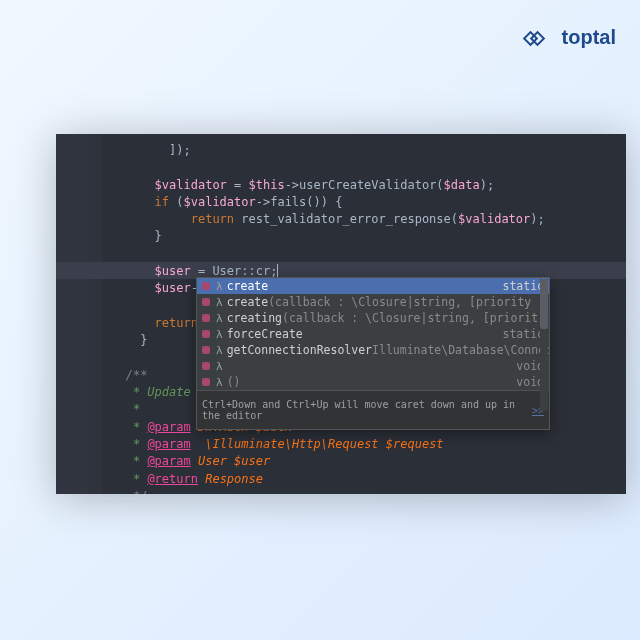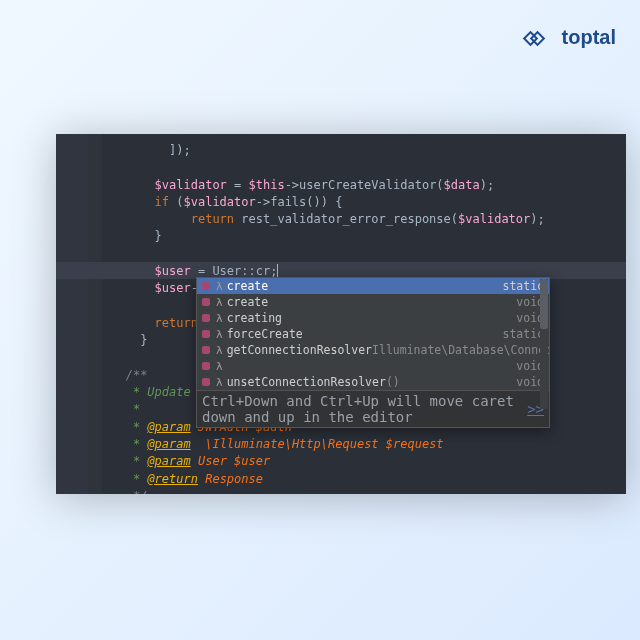--- a/index.html
+++ b/index.html
@@ -12,35 +12,35 @@
   .gutter{position:absolute;left:0;top:0;bottom:0;width:32px;background:#313540}
   .fold-col{position:absolute;left:32px;top:0;bottom:0;width:14px;background:#2f333c}
   .code{position:absolute;left:48px;top:8px;right:0;color:#a9b7c6;white-space:pre}
   .hl-line{position:absolute;left:0;right:0;height:17.3px;background:#3a3f4b}
   .caret{position:absolute;width:1px;height:13px;background:#a9b7c6}
   .k{color:#cc7832}
   .v{color:#f9a8d4}
   .p{color:#a9b7c6}
   .c{color:#808080;font-style:italic}
   .doct{color:#629755;font-style:italic}
-  .docu{color:#eab308;font-style:italic;text-decoration:underline}
+  .docu{color:#ec4899;text-decoration:underline}
   .docp{color:#f97316;font-style:italic}
 
   .popup{position:absolute;background:#3c3f41;border:1px solid #555;font-size:11.5px;color:#cfcfcf;box-shadow:0 4px 14px rgba(0,0,0,0.4)}
   .popup-row{display:flex;align-items:center;height:16px;padding:0 5px;white-space:nowrap;overflow:hidden}
   .popup-row.sel{background:#4b6eaf;color:#fff}
   .row-ico{width:8px;height:8px;border-radius:2px;background:#a8476e;margin-right:6px;flex:none}
   .row-lam{color:#9c9c9c;margin-right:4px;flex:none;font-size:11px}
   .row-name{color:#cfcfcf}
   .popup-row.sel .row-name{color:#fff}
   .row-sig{color:#8a8a8a}
   .popup-row.sel .row-sig{color:#d0d0d0}
   .row-ret{margin-left:auto;color:#8a8a8a;padding-left:10px;flex:none}
   .popup-row.sel .row-ret{color:#d0d0d0}
-  .popup-hint{background:#313335;border-top:1px solid #515151;color:#9aa0a6;font-size:14px;padding:2px 5px;display:flex;align-items:center;justify-content:space-between}
+  .popup-hint{background:#313335;border-top:1px solid #515151;color:#9aa0a6;font-size:10px;padding:8px 5px;display:flex;align-items:center;justify-content:space-between}
   .hint-link{color:#5971a9;text-decoration:underline;cursor:pointer}
   .sb{position:absolute;right:1px;top:1px;bottom:18px;width:8px;background:#3c3f41}
   .sb-thumb{position:absolute;right:0;top:0;width:8px;height:50px;background:#5a5d63;border-radius:2px}
 </style>
 </head>
 <body>
 
 <div class="logo">
   <span class="logo-mark"></span>
   <span>toptal</span>
@@ -59,26 +59,28 @@
       <div class="popup-row sel">
         <span class="row-ico"></span>
         <span class="row-lam">λ</span>
         <span class="row-name">create</span>
         <span class="row-ret">static</span>
       </div>
       <div class="popup-row">
         <span class="row-ico"></span>
         <span class="row-lam">λ</span>
         <span class="row-name">create</span>
+        <span class="row-sig">(callback : \Closure|string, [priority</span>
         <span class="row-ret">void</span>
       </div>
       <div class="popup-row">
         <span class="row-ico"></span>
         <span class="row-lam">λ</span>
         <span class="row-name">creating</span>
+        <span class="row-sig">(callback : \Closure|string, [priorit</span>
         <span class="row-ret">void</span>
       </div>
       <div class="popup-row">
         <span class="row-ico"></span>
         <span class="row-lam">λ</span>
         <span class="row-name">forceCreate</span>
         <span class="row-ret">static</span>
       </div>
       <div class="popup-row">
         <span class="row-ico"></span>
@@ -87,21 +89,20 @@
         <span class="row-sig">Illuminate\Database\Connecti…</span>
       </div>
       <div class="popup-row">
         <span class="row-ico"></span>
         <span class="row-lam">λ</span>
         <span class="row-ret">void</span>
       </div>
       <div class="popup-row">
         <span class="row-ico"></span>
         <span class="row-lam">λ</span>
-        <span class="row-name">unsetConnectionResolver</span>
         <span class="row-sig">()</span>
         <span class="row-ret">void</span>
       </div>
     </div>
   <div class="sb">
       <div class="sb-thumb"></div>
     </div>
   <div class="popup-hint">
     <span>Ctrl+Down and Ctrl+Up will move caret down and up in the editor  </span>
     <span class="hint-link">&gt;&gt;</span>

